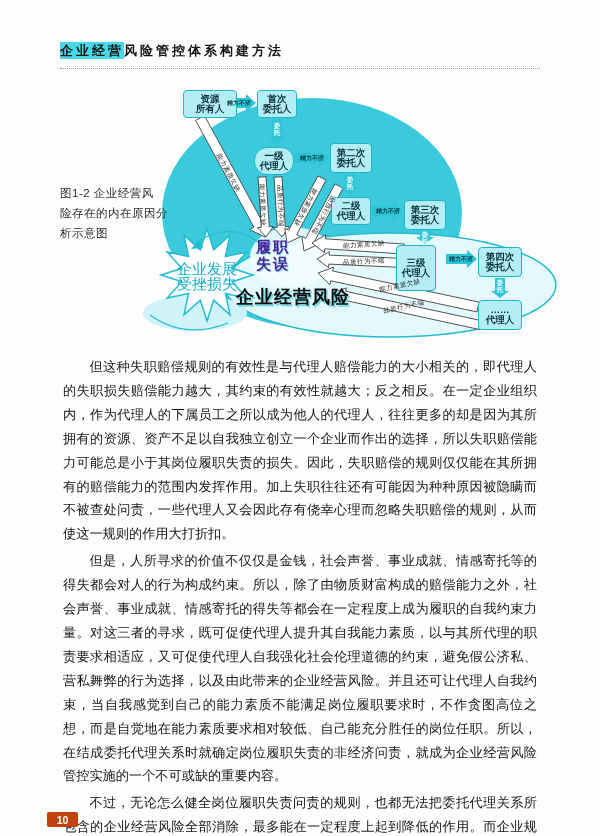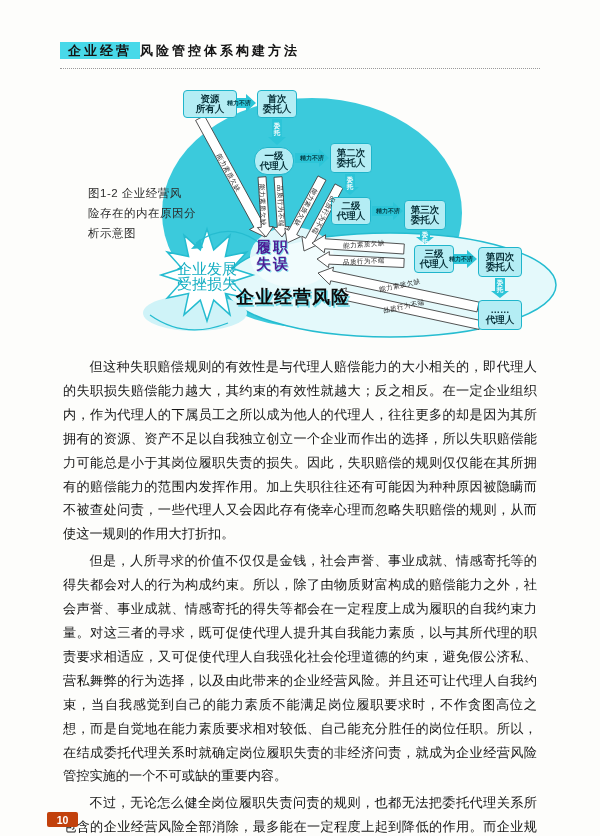--- a/index.html
+++ b/index.html
@@ -1,21 +1,21 @@
 <!DOCTYPE html>
 <html><head>
 <meta charset="utf-8">
 <style>
   html,body{margin:0;padding:0;background:#e8e8e8;}
   .page{position:relative;width:600px;height:836px;background:#fdfdfb;font-family:"Liberation Sans",sans-serif;overflow:hidden;margin:0 auto;}
   .header{position:absolute;left:60px;top:42px;width:480px;border-bottom:1px dotted #9a9a9a;padding-bottom:8px;font-weight:bold;font-size:13px;letter-spacing:3px;color:#141414;}
-  .hl{background:#48d9e9;padding:1px 8px;}
+  .hl{background:#48d9e9;padding:1px 0;}
   .fig{position:absolute;left:0;top:85px;width:600px;height:267px;}
   .fig svg{position:absolute;left:0;top:0;}
-  .caption{position:absolute;left:60px;top:98px;width:132px;font-size:11.5px;line-height:20px;color:#2b2b2b;white-space:pre-line;letter-spacing:.5px;margin-left:28px;}
+  .caption{position:absolute;left:60px;top:98px;width:132px;font-size:11.5px;line-height:20px;color:#2b2b2b;white-space:pre-line;letter-spacing:.5px;}
   .node{position:absolute;background:#b4edf4;border:1px solid #1fb5cb;border-radius:4px;display:flex;align-items:center;justify-content:center;text-align:center;font-weight:bold;font-size:9.5px;line-height:10.5px;color:#062e36;white-space:pre-line;box-sizing:border-box;}
   .flowlab{position:absolute;font-size:6px;color:#06404a;width:34px;text-align:center;font-weight:bold;}
   .wt{position:absolute;width:8px;font-size:6.5px;line-height:7px;color:#fff;word-break:break-all;text-align:center;font-weight:bold;}
   .cause{position:absolute;font-size:6.5px;color:#1c1c1c;white-space:nowrap;letter-spacing:.5px;transform-origin:center;}
   .mistake{position:absolute;left:256px;top:153px;font-size:15px;font-weight:bold;line-height:17px;letter-spacing:2px;color:#4c1d95;white-space:pre-line;text-shadow:1px 1px 0 rgba(120,220,235,.9);}
   .risk{position:absolute;left:236px;top:200px;font-size:18px;font-weight:bold;letter-spacing:1px;color:#0a0a0a;text-shadow:1.5px 1.5px 0 rgba(90,215,230,.85);white-space:nowrap;}
   .loss{position:absolute;left:168px;top:176px;width:78px;text-align:center;font-size:15px;line-height:15px;color:#15aec2;white-space:pre-line;}
   .body-text{position:absolute;left:60px;top:352px;width:480px;font-family:"Liberation Serif",serif;font-size:13.2px;line-height:23.9px;text-align:justify;color:#161616;}
   .body-text p{margin:3px;text-indent:2em;}
   .pagenum{position:absolute;left:47px;top:812px;width:31px;height:15px;background:#c2410c;color:#fff;font-size:10.5px;font-weight:bold;display:flex;align-items:center;justify-content:center;border-radius:2px;}
@@ -78,21 +78,21 @@
     <div class="node" style="left:257px;top:5px;width:40px;height:28px;">首次
 委托人</div>
     <div class="node" style="left:254px;top:62px;width:40px;height:28px;border-radius:13px;">一级
 代理人</div>
     <div class="node" style="left:330px;top:58px;width:42px;height:30px;">第二次
 委托人</div>
     <div class="node" style="left:331px;top:112px;width:40px;height:28px;">二级
 代理人</div>
     <div class="node" style="left:404px;top:115px;width:42px;height:30px;">第三次
 委托人</div>
-    <div class="node" style="left:414px;top:160px;width:40px;height:28px;">三级
+    <div class="node" style="left:396px;top:160px;width:40px;height:46px;">三级
 代理人</div>
     <div class="node" style="left:478px;top:162px;width:44px;height:30px;text-align:right;">第四次
 委托人</div>
     <div class="node" style="left:478px;top:215px;width:44px;height:30px;">……
 代理人</div>
 
     <div class="flowlab" style="left:222px;top:14px;">精力不济</div>
     <div class="flowlab" style="left:295px;top:69px;">精力不济</div>
     <div class="flowlab" style="left:371px;top:122px;">精力不济</div>
     <div class="flowlab" style="left:444px;top:170px;">精力不济</div>

